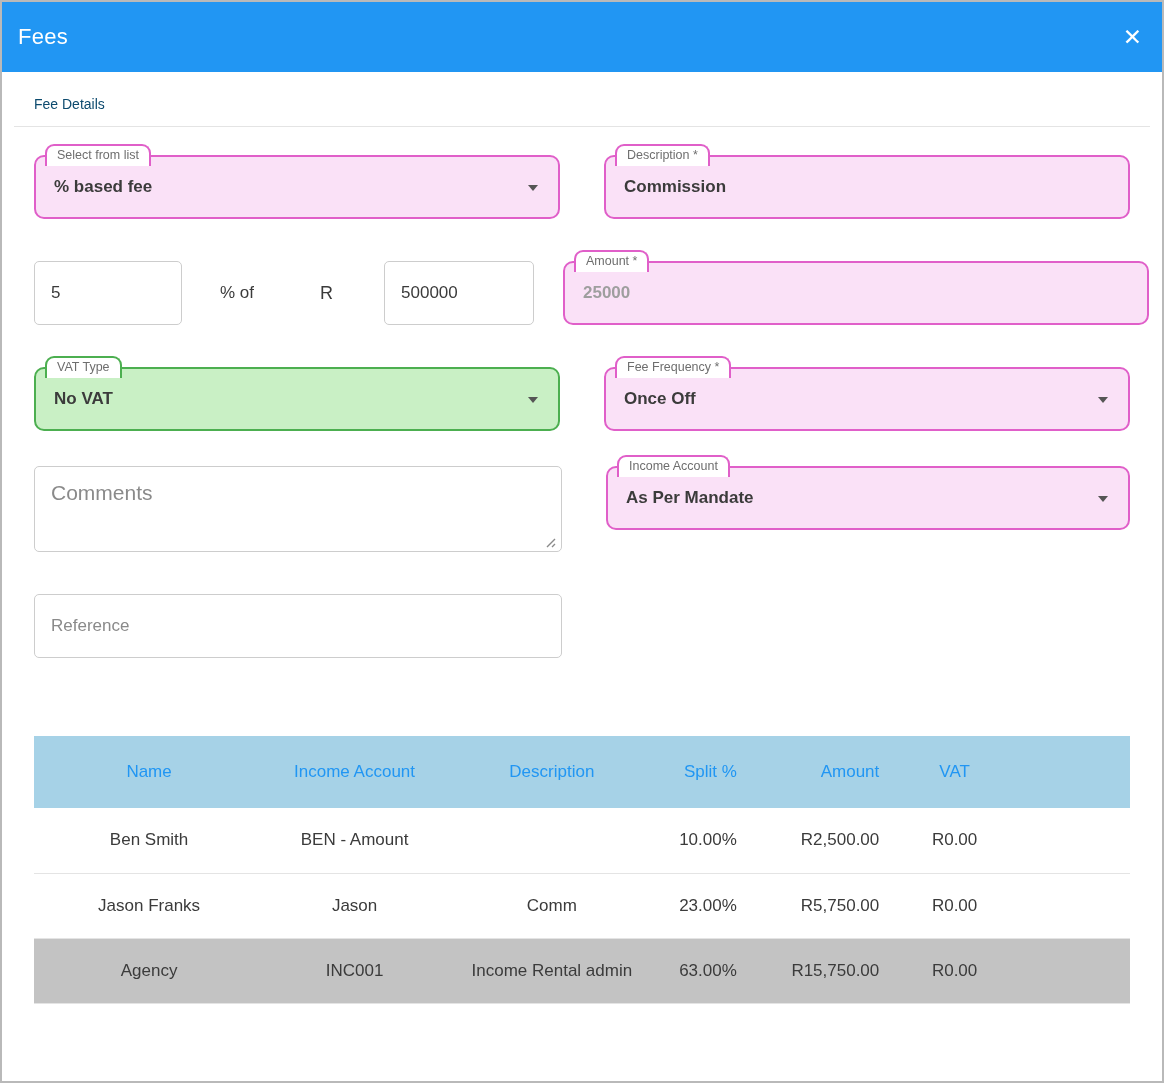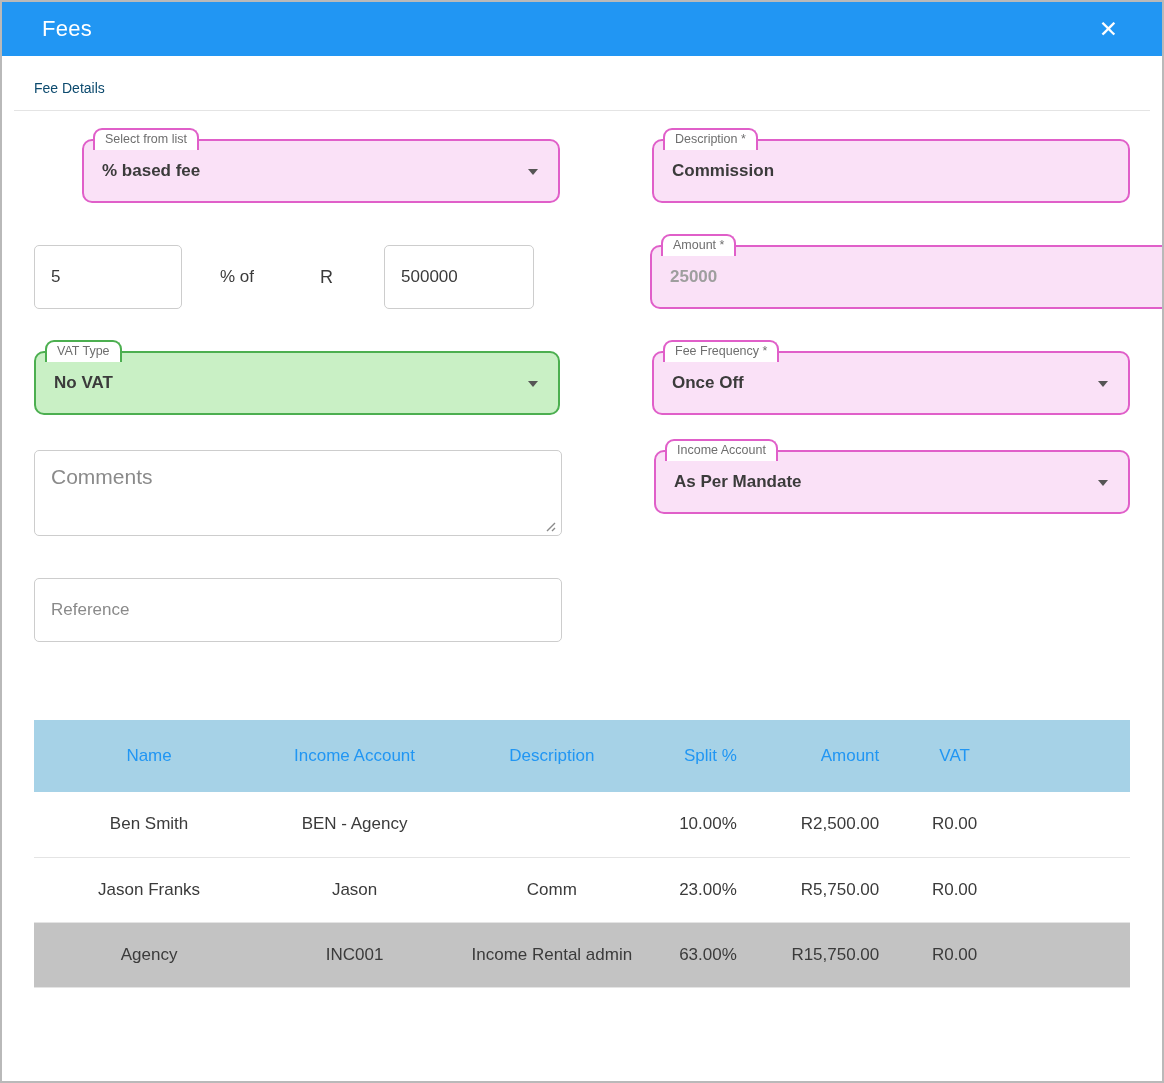--- a/index.html
+++ b/index.html
@@ -13,40 +13,40 @@
     --text:#3b3b3b;
     --label:#6e6e6e;
     --input-border:#cdcdcd;
     --divider:#e4e4e4;
   }
   *{box-sizing:border-box;margin:0;padding:0;}
   body{background:#fff;font-family:"Liberation Sans",sans-serif;color:var(--text);}
   .modal{width:1164px;height:1083px;border:2px solid #b9b9b9;background:#fff;overflow:hidden;}
 
   
-  .modal-header{height:54px;background:var(--blue);display:flex;align-items:center;padding:0 40px;}
+  .modal-header{height:70px;background:var(--blue);display:flex;align-items:center;padding:0 16px;}
   .modal-title{color:#fff;font-size:22px;letter-spacing:.3px;}
   .close-btn{margin-left:auto;background:transparent;border:none;color:#fff;font-size:23px;line-height:1;cursor:pointer;padding:2px 4px;}
 
   
   .content{padding:0 32px;}
   .section-heading{font-size:14px;font-weight:400;color:#0c4a6e;margin:24px 0 14px;}
   .divider{height:1px;background:var(--divider);margin:0 -20px;}
 
   .form-row{display:flex;gap:44px;}
   .col{width:528px;position:relative;}
   .r1{margin-top:28px;}
   .r2{margin-top:42px;}
   .r3{margin-top:42px;}
   .r4{margin-top:35px;align-items:flex-start;}
   .r5{margin-top:38px;}
 
   
   .nfield{position:relative;height:64px;border-radius:10px;display:flex;align-items:center;padding:0 18px;}
-  .nfield.pink{background:var(--pink-fill);border:2px solid var(--pink-border);margin-left:48px;}
+  .nfield.pink{background:var(--pink-fill);border:2px solid var(--pink-border);}
   .nfield.green{background:var(--green-fill);border:2px solid var(--green-border);}
   .nlabel{position:absolute;top:-13px;left:9px;background:#fff;padding:2px 10px 4px;font-size:12.5px;color:var(--label);border-radius:9px 9px 0 0;border:2px solid var(--pink-border);border-bottom:none;white-space:nowrap;}
   .nfield.green .nlabel{border-color:var(--green-border);}
   .value{font-size:17px;color:var(--text);font-weight:bold;}
   .muted{color:#9e9e9e;}
   .caret{position:absolute;right:20px;top:50%;margin-top:-2px;width:0;height:0;border-left:5.5px solid transparent;border-right:5.5px solid transparent;border-top:6px solid #555;}
   .amount-shift{width:586px;margin-left:-39px;}
 
   
   .tinput{height:64px;border:1px solid var(--input-border);border-radius:5px;padding:0 16px;font-size:17px;color:var(--text);font-family:"Liberation Sans",sans-serif;background:#fff;outline:none;}
@@ -180,21 +180,21 @@
             <th>Description</th>
             <th class="num">Split %</th>
             <th class="num">Amount</th>
             <th>VAT</th>
             <th></th>
           </tr>
         </thead>
         <tbody>
           <tr>
             <td>Ben Smith</td>
-            <td>BEN - Agency</td>
+            <td>BEN - Amount</td>
             <td></td>
             <td class="num">10.00%</td>
             <td class="num">R2,500.00</td>
             <td>R0.00</td>
             <td></td>
           </tr>
           <tr>
             <td>Jason Franks</td>
             <td>Jason</td>
             <td>Comm</td>

